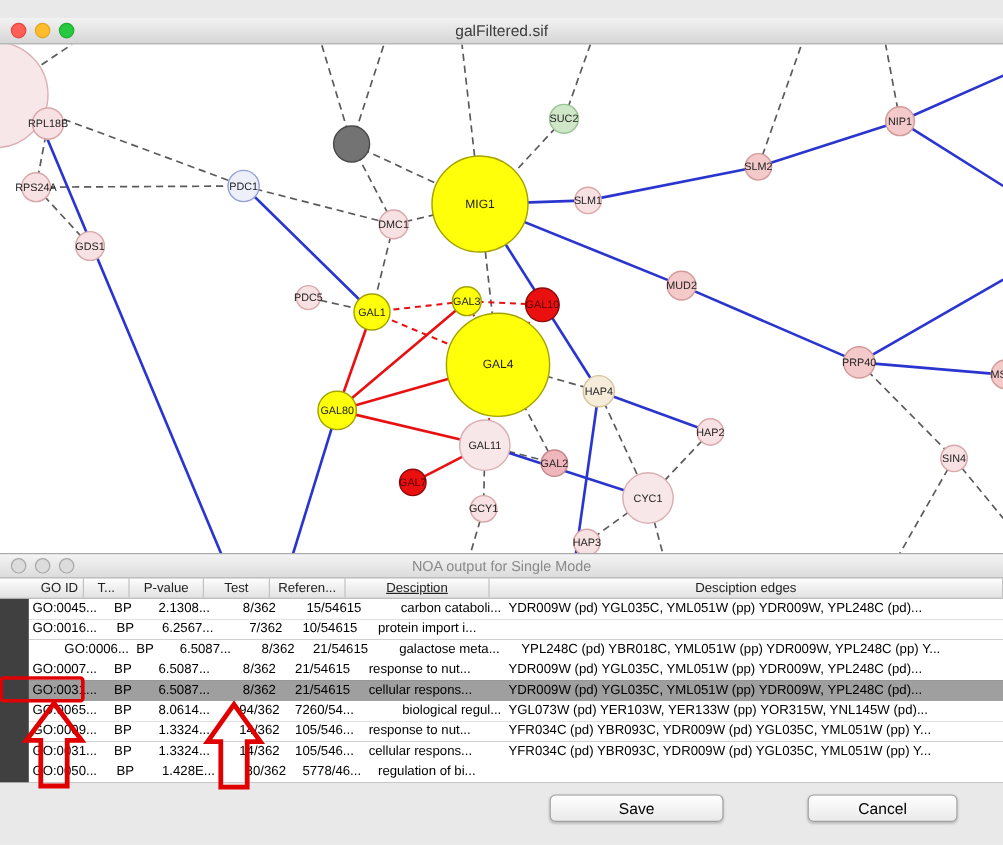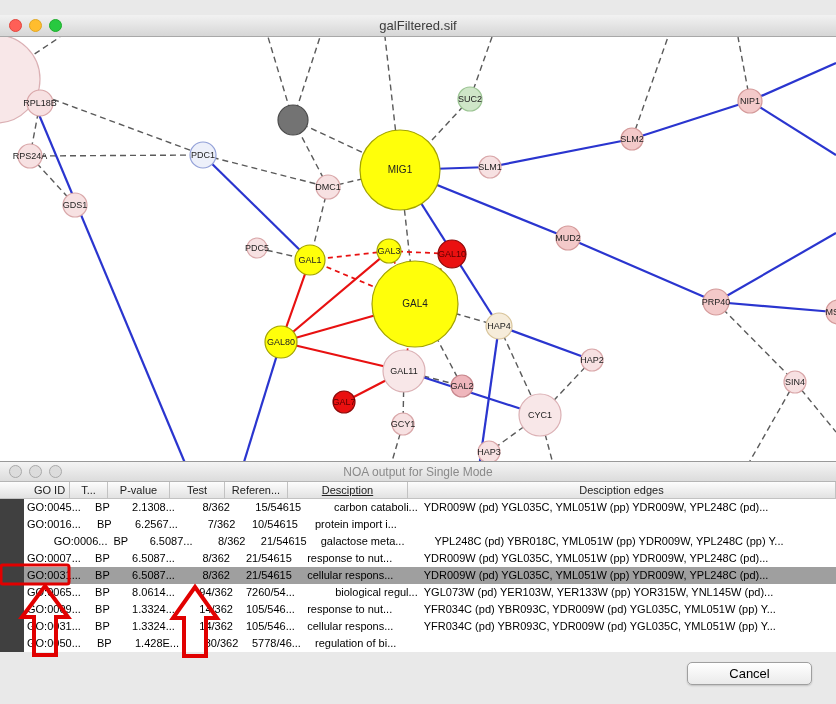--- a/index.html
+++ b/index.html
@@ -32,21 +32,21 @@
   .table-rows{background:#404040;padding-left:24px;}
   .trow{display:flex;height:17px;line-height:17px;font-size:11px;color:#000;background:#fff;}
   .trow.selected{background:#9f9f9f;}
   .tcell{box-sizing:border-box;padding:0 3px;overflow:hidden;white-space:nowrap;}
 
   .mac-btn{position:absolute;height:23px;border-radius:5px;border:1px solid #9f9f9f;
            background:linear-gradient(#ffffff,#eaeaea);font-size:13px;color:#000;
            text-align:center;box-shadow:0 1px 2px rgba(0,0,0,0.18);
            font-family:"Liberation Sans",sans-serif;cursor:default;}
   #save-btn{left:458px;top:200px;width:145px;}
-  #cancel-btn{left:687px;top:200px;width:125px;}
+  #cancel-btn{left:673px;top:200px;width:125px;}
 
   
   #annotation-svg{position:absolute;left:0;top:0;width:836px;height:704px;
                   pointer-events:none;z-index:50;}
 </style>
 </head>
 <body>
 
 <div class="graph-window">
   <div class="titlebar">
@@ -273,21 +273,21 @@
         <div class="tcell" style="width: 55px; text-align: center;">7/362</div>
         <div class="tcell" style="width: 63px; text-align: left;">10/54615</div>
         <div class="tcell" style="width: 120px; text-align: left;">protein import i...</div>
       </div>
       <div class="trow">
         <div class="tcell" style="width: 70px; text-align: right; margin-left: 20px;">GO:0006...</div>
         <div class="tcell" style="width: 38px; text-align: left;">BP</div>
         <div class="tcell" style="width: 62px; text-align: left;">6.5087...</div>
         <div class="tcell" style="width: 55px; text-align: center;">8/362</div>
         <div class="tcell" style="width: 63px; text-align: left;">21/54615</div>
-        <div class="tcell" style="width: 120px; text-align: left;">galactose meta...</div>
+        <div class="tcell" style="width: 120px; text-align: center;">galactose meta...</div>
         <div class="tcell" style="width: 428px; text-align: left;">YPL248C (pd) YBR018C, YML051W (pp) YDR009W, YPL248C (pp) Y...</div>
       </div>
       <div class="trow">
         <div class="tcell" style="width: 70px; text-align: left;">GO:0007...</div>
         <div class="tcell" style="width: 38px; text-align: left;">BP</div>
         <div class="tcell" style="width: 62px; text-align: left;">6.5087...</div>
         <div class="tcell" style="width: 55px; text-align: center;">8/362</div>
         <div class="tcell" style="width: 63px; text-align: left;">21/54615</div>
         <div class="tcell" style="width: 120px; text-align: left;">response to nut...</div>
         <div class="tcell" style="width: 428px; text-align: left;">YDR009W (pd) YGL035C, YML051W (pp) YDR009W, YPL248C (pd)...</div>
@@ -330,20 +330,21 @@
       </div>
       <div class="trow">
         <div class="tcell" style="width: 70px; text-align: left;">GO:0050...</div>
         <div class="tcell" style="width: 38px; text-align: left;">BP</div>
         <div class="tcell" style="width: 62px; text-align: left;">1.428E...</div>
         <div class="tcell" style="width: 55px; text-align: center;">80/362</div>
         <div class="tcell" style="width: 63px; text-align: left;">5778/46...</div>
         <div class="tcell" style="width: 120px; text-align: left;">regulation of bi...</div>
       </div>
     </div>
+  <button class="mac-btn" id="save-btn">Save</button>
   <button class="mac-btn" id="cancel-btn">Cancel</button>
 </div>
 
 <svg id="annotation-svg">
     <rect x="1" y="565" width="68" height="19" rx="2" fill="none" stroke="#e10000" stroke-width="3"></rect>
     <polygon points="45,586 68,617 56,617 56,655 34,655 34,617 22,617" fill="none" stroke="#e10000" stroke-width="4"></polygon>
     <polygon points="195,587 217,618 206,618 206,656 184,656 184,618 173,618" fill="none" stroke="#e10000" stroke-width="4"></polygon>
   </svg>
 
 </body></html>

